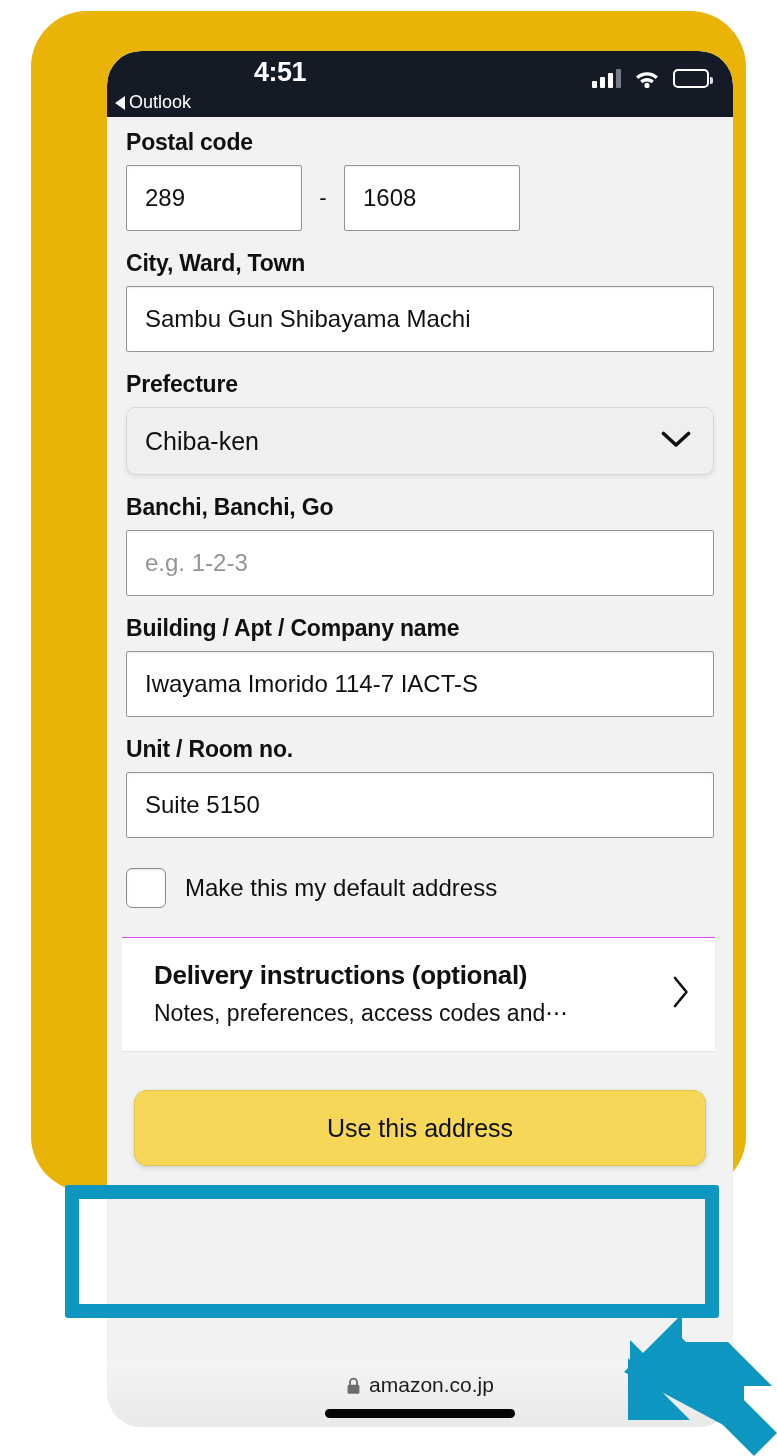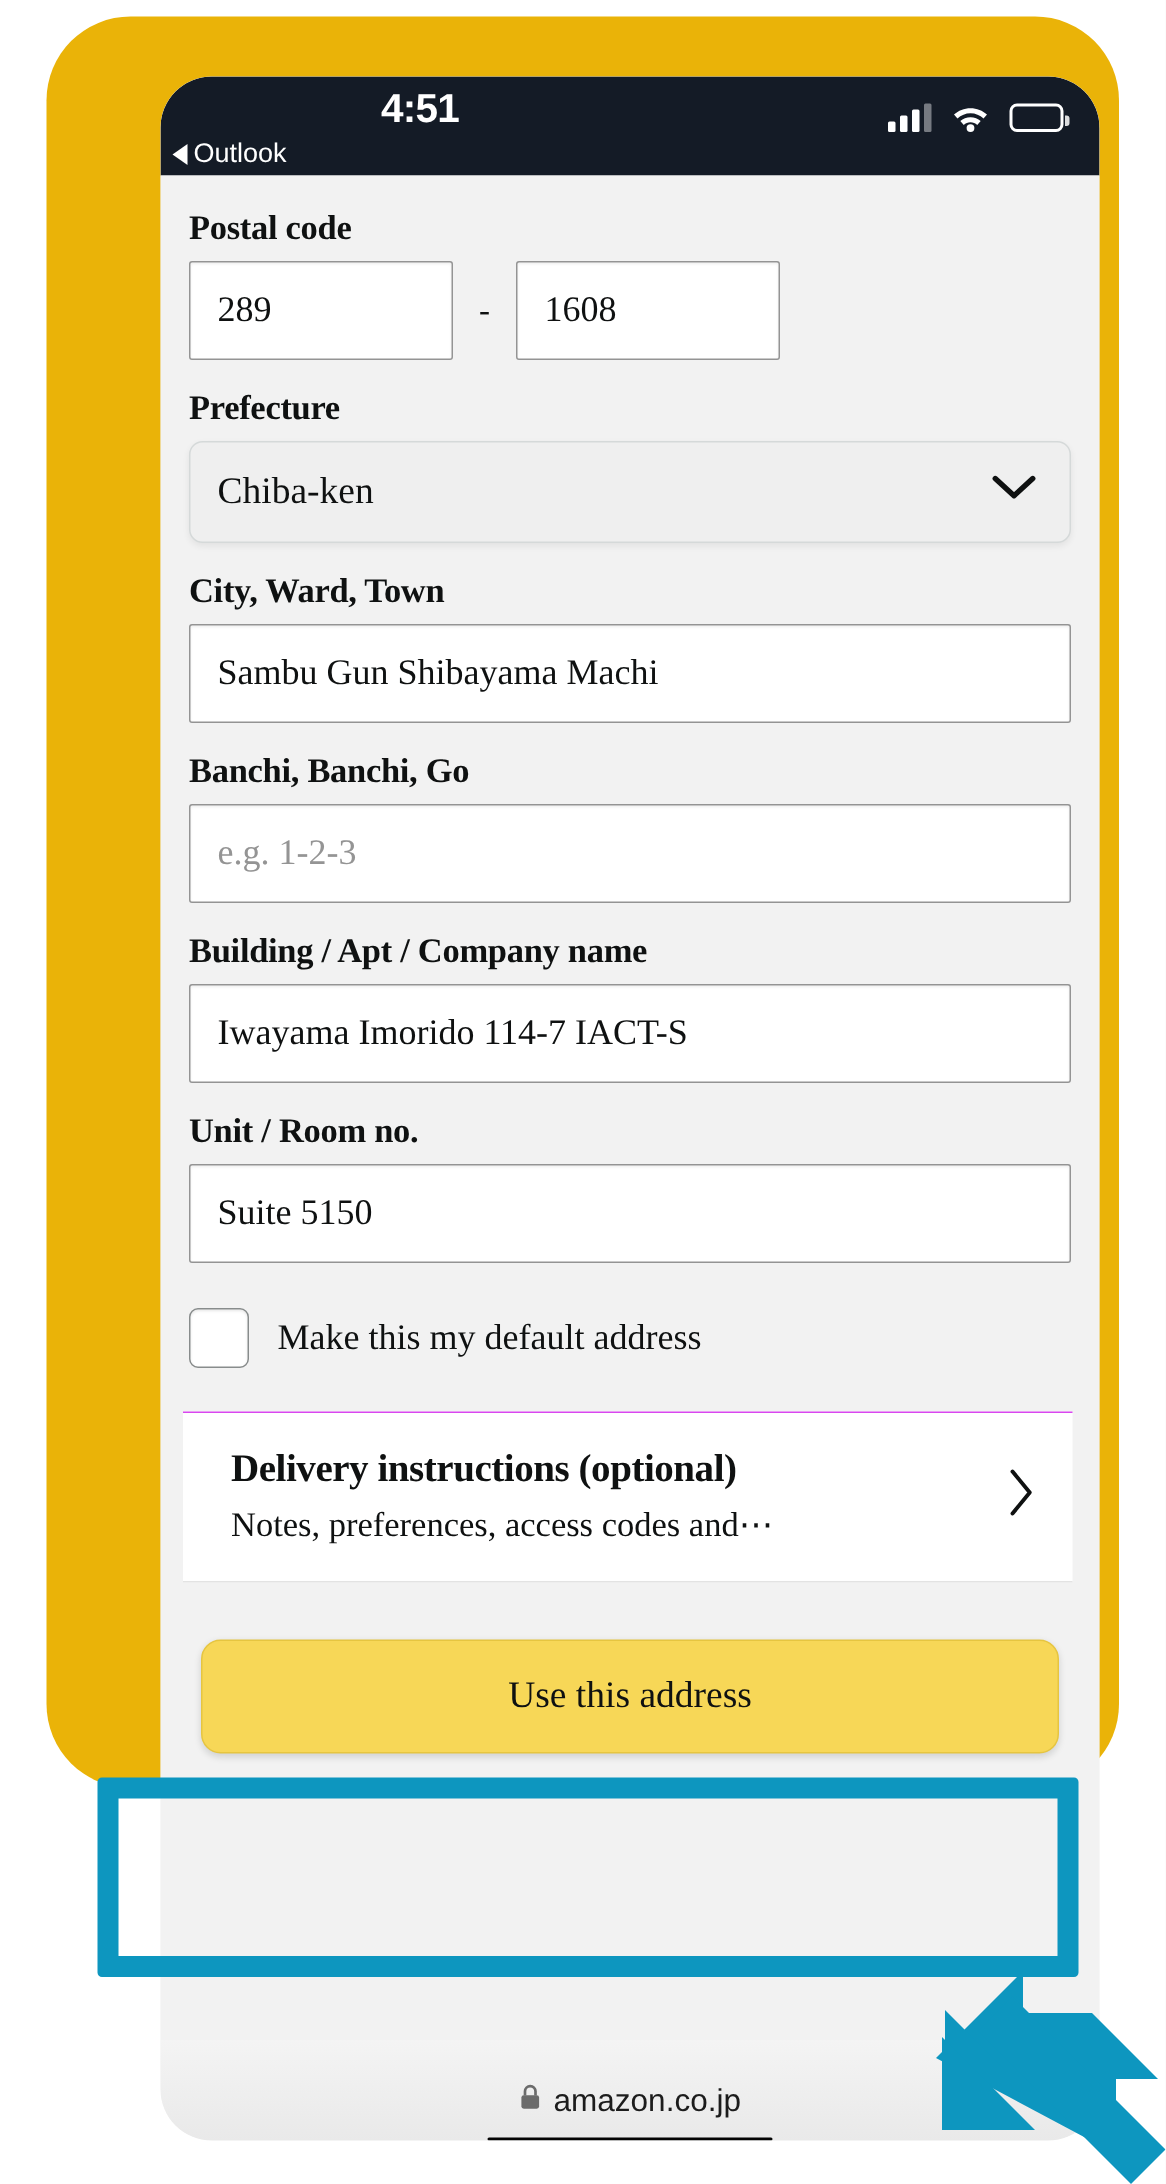--- a/index.html
+++ b/index.html
@@ -83,22 +83,21 @@
     opacity: .85;
   }
   .battery-fill { height: 100%; background: #ffffff; border-radius: 2px; width: 62%; }
 
   
   #page {
     position: absolute;
     left: 0; top: 66px;
     width: 626px; height: 1243px;
     background: #f2f2f2;
-    padding: 14px 19px;
-    font-family: Liberation Serif, serif;
+    padding: 4px 19px;
   }
   .field-label {
     font-size: 23px;
     font-weight: bold;
     color: #0f1111;
     letter-spacing: -0.2px;
     margin-bottom: 9px;
   }
   .group { margin-top: 19px; }
   .group:first-child { margin-top: 8px; }
@@ -197,22 +196,22 @@
   #bottom-bar {
     position: absolute;
     left: 0; bottom: 0;
     width: 626px; height: 67px;
     background: linear-gradient(#f4f4f4, #e9e9e9);
     display: flex; flex-direction: column;
     align-items: center;
     border-radius: 0 0 34px 34px;
   }
   .url-row {
-    display: flex; align-items: flex-start; gap: 8px;
-    margin-top: 29px;
+    display: flex; align-items: center; gap: 8px;
+    margin-top: 13px;
     font-size: 21px; color: #1c1c1c;
   }
   .lock-icon { width: 15px; height: 18px; position: relative; }
   .home-indicator {
     width: 190px; height: 9px;
     background: #050505;
     border-radius: 5px;
     margin-top: 12px;
   }
 
@@ -268,40 +267,40 @@
 
     <div id="page">
 
       <div class="group">
         <div class="field-label">Postal code</div>
         <div class="postal-row">
           <input class="txt-input postal-input" type="text" value="289" style="">
           <span class="postal-dash">-</span>
           <input class="txt-input postal-input" type="text" value="1608" style="">
         </div>
+      </div>
+
+      <div class="group">
+        <div class="field-label">City, Ward, Town</div>
+        <input class="txt-input" type="text" value="Sambu Gun Shibayama Machi" style="">
       </div>
 
       <div class="group">
         <div class="field-label">Prefecture</div>
         <div class="select-box">
           <span>Chiba-ken</span>
           <span class="chev">
             <svg width="30" height="19" viewBox="0 0 30 19">
               <path d="M2.5 3 L15 14.5 L27.5 3" stroke="#0f1111" stroke-width="3.6" fill="none" stroke-linecap="round" stroke-linejoin="round"></path>
             </svg>
           </span>
         </div>
       </div>
 
       <div class="group">
-        <div class="field-label">City, Ward, Town</div>
-        <input class="txt-input" type="text" value="Sambu Gun Shibayama Machi" style="">
-      </div>
-
-      <div class="group">
         <div class="field-label">Banchi, Banchi, Go</div>
         <input class="txt-input" type="text" placeholder="e.g. 1-2-3" style="">
       </div>
 
       <div class="group">
         <div class="field-label">Building / Apt / Company name</div>
         <input class="txt-input" type="text" value="Iwayama Imorido 114-7 IACT-S" style="">
       </div>
 
       <div class="group">

